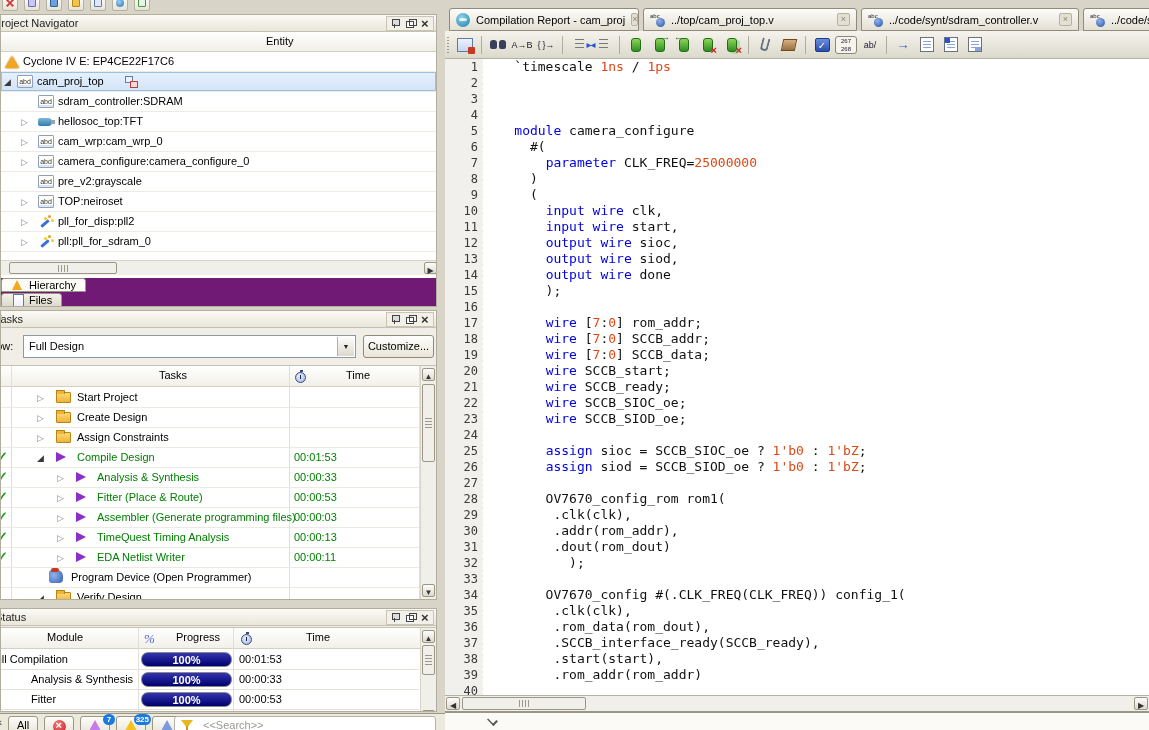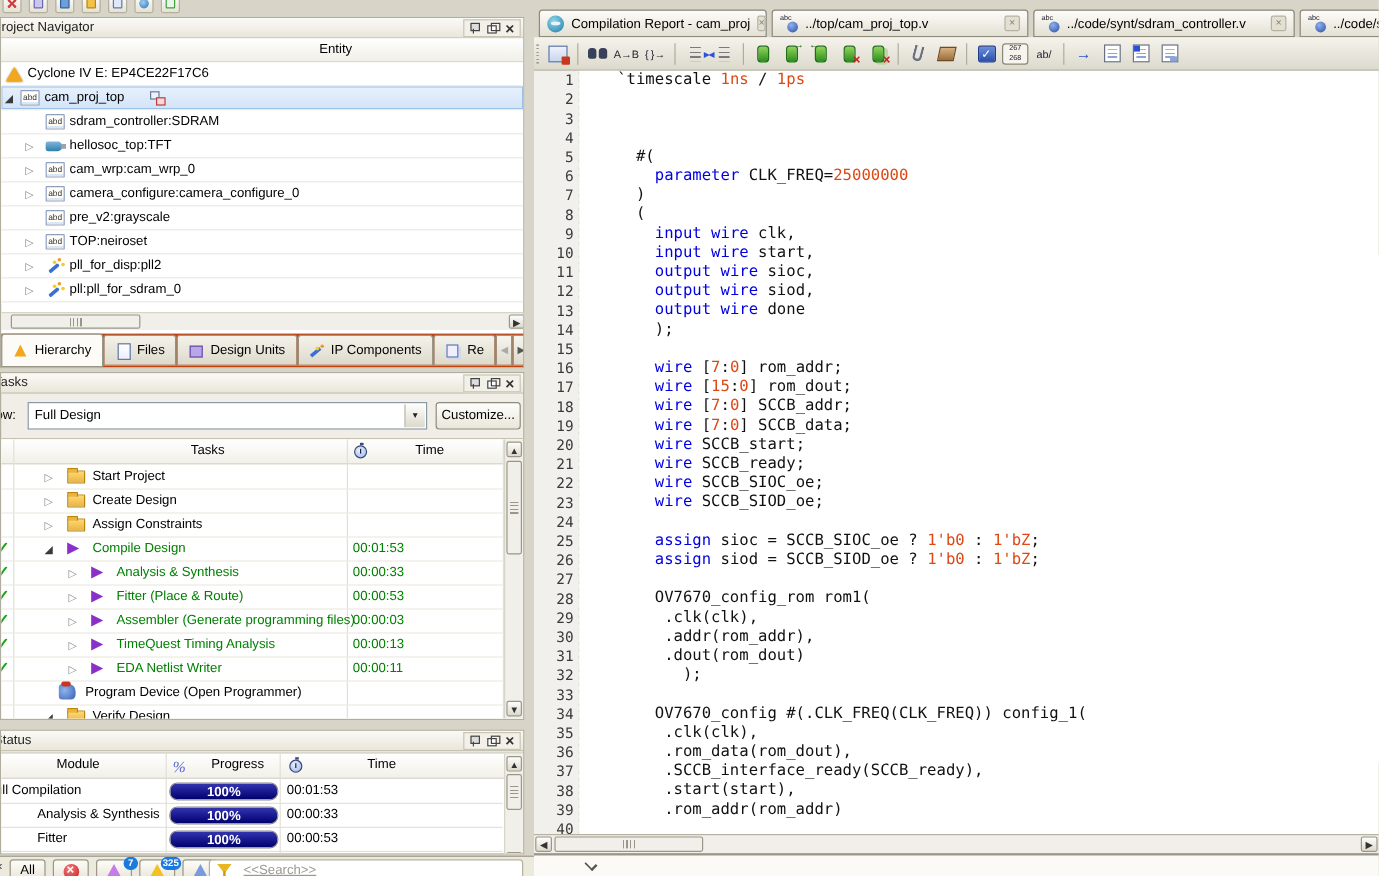--- a/index.html
+++ b/index.html
@@ -66,21 +66,21 @@
   .nav-row.sel { background:linear-gradient(#e7f1fd,#d2e4f8); box-shadow:inset 0 0 0 1px #9dbfe4; }
   .nav-label { position:absolute; top:3px; white-space:nowrap; }
   #nav-hscroll { position:absolute; left:0; top:245px; width:437px; height:15px; background:#f1efe9; border-top:1px solid #d8d5c8; }
   .scroll-thumb { position:absolute; background:linear-gradient(#fdfdfb,#dcd9cc); border:1px solid #9a9788; border-radius:2px; }
   .grip-h { background-image:repeating-linear-gradient(90deg,#9a9788 0 1px,transparent 1px 3px); background-size:11px 7px; background-repeat:no-repeat; background-position:center; }
   .grip-v { background-image:repeating-linear-gradient(180deg,#9a9788 0 1px,transparent 1px 3px); background-size:7px 11px; background-repeat:no-repeat; background-position:center; }
   .sb-btn { position:absolute; background:linear-gradient(#fdfdfb,#dcd9cc); border:1px solid #9a9788; border-radius:2px; text-align:center; color:#333; }
   .sb-btn::before { font-size:8px; line-height:13px; }
   .sb-left::before { content:"\25C0"; } .sb-right::before { content:"\25B6"; }
   .sb-up::before { content:"\25B2"; } .sb-down::before { content:"\25BC"; }
-  #nav-tabs { position:absolute; left:0; top:263px; width:437px; height:28px; background:#c2410c; display:flex; align-items:flex-start; }
+  #nav-tabs { position:absolute; left:0; top:263px; width:437px; height:28px; background:#701a75; display:flex; align-items:flex-start;flex-direction:column; }
   .nav-tab { height:26px; margin-top:1px; border:1px solid #9a9788; border-radius:3px 3px 0 0; background:linear-gradient(#f4f2ea,#ddd9cb); display:flex; align-items:center; gap:5px; padding:0 9px; position:relative; white-space:nowrap; }
   .nav-tab.active { background:#fcfbf7; height:28px; margin-top:0; z-index:2; }
   .nt-icon { width:13px; height:12px; position:relative; display:inline-block; }
   .nt-hier::before { content:""; position:absolute; left:1px; top:1px; border-left:5px solid transparent; border-right:5px solid transparent; border-bottom:10px solid #f2a71e; }
   .nt-files::before { content:""; position:absolute; left:2px; top:0; width:9px; height:12px; background:linear-gradient(#fff,#eef); border:1px solid #5a7ab0; }
   .nt-units::before { content:""; position:absolute; left:1px; top:2px; width:9px; height:8px; background:#b9a8e8; border:1px solid #6a4ab0; }
   .nt-ip::before { content:""; position:absolute; left:0; top:6px; width:10px; height:3px; background:#3b6fd4; transform:rotate(-40deg); }
   .nt-ip::after { content:""; position:absolute; right:1px; top:1px; width:3px; height:3px; background:#f29a1e; box-shadow:-4px 2px 0 #f2ce1e; border-radius:50%; }
   .nt-rev::before { content:""; position:absolute; left:1px; top:1px; width:8px; height:9px; background:#eef; border:1px solid #5a7ab0; box-shadow:2px 2px 0 #cfd8ee; }
   .tab-arrows { margin-left:auto; display:flex; }
@@ -644,33 +644,33 @@
         <div class="fold v"></div>
         <div class="fold v"></div>
         <div class="fold v"></div>
         <div class="fold v"></div>
       </div>
     <div id="code-text">
         <div class="cl"><span class="s-p">    `timescale </span><span class="s-n">1ns</span><span class="s-p"> / </span><span class="s-n">1ps</span></div>
         <div class="cl"></div>
         <div class="cl"></div>
         <div class="cl"></div>
+        <div class="cl"><span class="s-p">    </span><span class="s-k">module</span><span class="s-p"> camera_configure</span></div>
         <div class="cl"><span class="s-p">      #(</span></div>
         <div class="cl"><span class="s-p">        </span><span class="s-k">parameter</span><span class="s-p"> CLK_FREQ=</span><span class="s-n">25000000</span></div>
         <div class="cl"><span class="s-p">      )</span></div>
         <div class="cl"><span class="s-p">      (</span></div>
         <div class="cl"><span class="s-p">        </span><span class="s-k">input wire</span><span class="s-p"> clk,</span></div>
         <div class="cl"><span class="s-p">        </span><span class="s-k">input wire</span><span class="s-p"> start,</span></div>
         <div class="cl"><span class="s-p">        </span><span class="s-k">output wire</span><span class="s-p"> sioc,</span></div>
         <div class="cl"><span class="s-p">        </span><span class="s-k">output wire</span><span class="s-p"> siod,</span></div>
         <div class="cl"><span class="s-p">        </span><span class="s-k">output wire</span><span class="s-p"> done</span></div>
         <div class="cl"><span class="s-p">        );</span></div>
         <div class="cl"></div>
         <div class="cl"><span class="s-p">        </span><span class="s-k">wire</span><span class="s-p"> [</span><span class="s-n">7</span><span class="s-p">:</span><span class="s-n">0</span><span class="s-p">] rom_addr;</span></div>
-        <div class="cl"><span class="s-p">        </span><span class="s-k">wire</span><span class="s-p"> [</span><span class="s-n">15</span><span class="s-p">:</span><span class="s-n">0</span><span class="s-p">] rom_dout;</span></div>
         <div class="cl"><span class="s-p">        </span><span class="s-k">wire</span><span class="s-p"> [</span><span class="s-n">7</span><span class="s-p">:</span><span class="s-n">0</span><span class="s-p">] SCCB_addr;</span></div>
         <div class="cl"><span class="s-p">        </span><span class="s-k">wire</span><span class="s-p"> [</span><span class="s-n">7</span><span class="s-p">:</span><span class="s-n">0</span><span class="s-p">] SCCB_data;</span></div>
         <div class="cl"><span class="s-p">        </span><span class="s-k">wire</span><span class="s-p"> SCCB_start;</span></div>
         <div class="cl"><span class="s-p">        </span><span class="s-k">wire</span><span class="s-p"> SCCB_ready;</span></div>
         <div class="cl"><span class="s-p">        </span><span class="s-k">wire</span><span class="s-p"> SCCB_SIOC_oe;</span></div>
         <div class="cl"><span class="s-p">        </span><span class="s-k">wire</span><span class="s-p"> SCCB_SIOD_oe;</span></div>
         <div class="cl"></div>
         <div class="cl"><span class="s-p">        </span><span class="s-k">assign</span><span class="s-p"> sioc = SCCB_SIOC_oe ? </span><span class="s-n">1'b0</span><span class="s-p"> : </span><span class="s-n">1'bZ</span><span class="s-p">;</span></div>
         <div class="cl"><span class="s-p">        </span><span class="s-k">assign</span><span class="s-p"> siod = SCCB_SIOD_oe ? </span><span class="s-n">1'b0</span><span class="s-p"> : </span><span class="s-n">1'bZ</span><span class="s-p">;</span></div>
         <div class="cl"></div>

